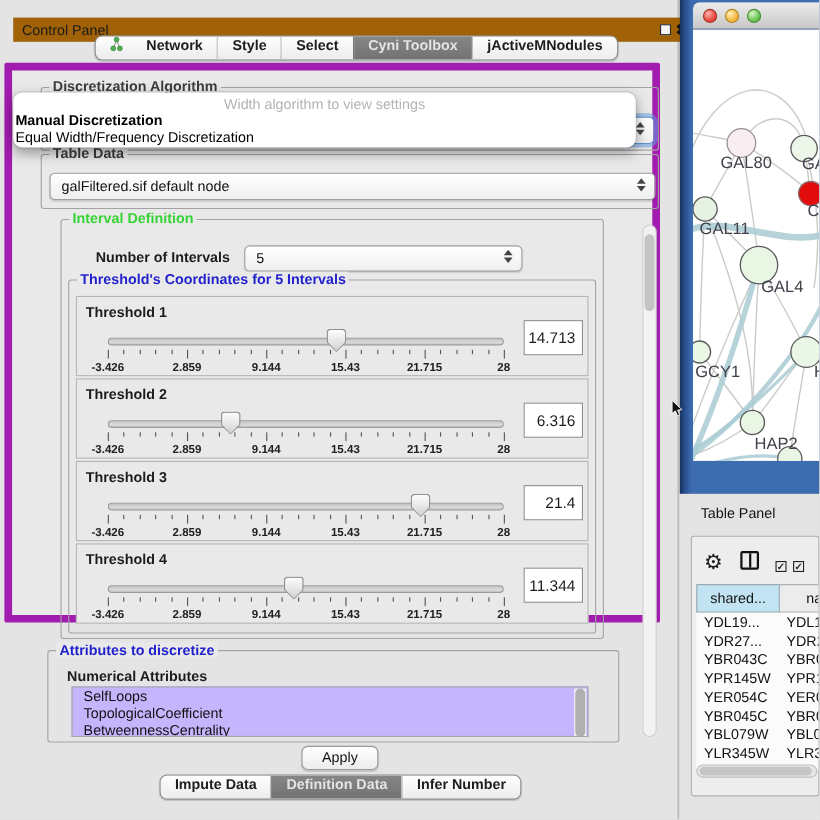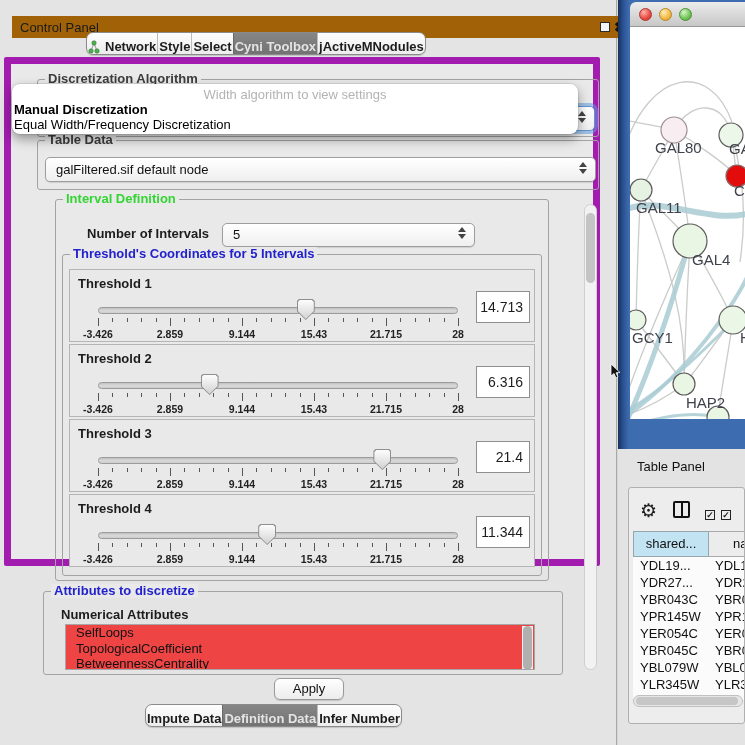--- a/index.html
+++ b/index.html
@@ -8,21 +8,21 @@
   .abs { position:absolute; }
 
   
   #left-window { position:absolute; left:0; top:0; width:617px; height:745px; background:#e4e4e4; border-right:1px solid #a8a8a8; }
   #titlebar { position:absolute; left:0; top:16px; width:100%; height:22px; background:#a16207;margin-left:12px; }
   #titlebar .title { position:absolute; left:8px; top:4px; color:#1a1a1a; }
   #float-btn { position:absolute; left:588px; top:6px; width:10px; height:10px; border:1.5px solid #2a2a2a; background:#f4f4f4; }
   #close-btn { position:absolute; left:602px; top:3px; font-weight:bold; font-size:14px; color:#111; cursor:default; }
 
   .segmented { position:absolute; display:flex; height:23px; border:1px solid #8a8a8a; border-radius:7px; overflow:hidden; background:linear-gradient(#fefefe,#ececec); box-shadow:0 1px 1px rgba(0,0,0,.15); }
-  .segment { display:flex; align-items:flex-end; gap:5px; padding:0 1px; font-weight:bold; color:#1c1c1c; border-left:1px solid #bdbdbd; white-space:nowrap; cursor:default; }
+  .segment { display:flex; align-items:flex-start; gap:21px; padding:0 13px; font-weight:bold; color:#1c1c1c; border-left:1px solid #bdbdbd; white-space:nowrap; cursor:default; }
   .segment:first-child { border-left:none; }
   .segment.selected { background:linear-gradient(#868686,#737373); color:#e4e4e4; border-left-color:#6a6a6a; }
   #tabs-top { left:86px; top:32px; }
   #tabs-bottom { left:145px; top:704px; }
 
   #main-panel { position:absolute; left:4px; top:57px; width:596px; height:509px; background:#e9e9e9; border:7px solid #a21caf; border-radius:2px; }
 
   .grp { position:absolute; border:1px solid #a3a3a3; border-radius:3px; }
   .grp-title { position:absolute; background:#e9e9e9; padding:0 3px; font-weight:bold; line-height:14px; white-space:nowrap; }
   .t-green { color:#35d435; }
@@ -45,21 +45,21 @@
   .thr-label { position:absolute; left:8px; top:6px; font-weight:bold; }
   .thr-track { position:absolute; left:28px; top:37px; width:360px; height:7px; border:1px solid #9b9b9b; border-radius:4px; background:linear-gradient(#c0c0c0,#dadada 55%,#cccccc); }
   .thr-thumb-o { position:absolute; top:29px; width:18px; height:21px; background:#8f8f8f; clip-path:polygon(12% 0,88% 0,100% 10%,100% 58%,50% 100%,0 58%,0 10%); }
   .thr-thumb-i { position:absolute; left:1px; top:1px; width:16px; height:19px; background:linear-gradient(#fdfdfd,#d2d2d2); clip-path:polygon(12% 0,88% 0,100% 10%,100% 58%,50% 100%,0 58%,0 10%); }
   .tick { position:absolute; top:48px; width:1px; background:#555; }
   .tick.minor { height:4px; }
   .tick.major { height:8px; }
   .tick-lab { position:absolute; top:58px; font-size:10.5px; font-weight:bold; color:#222; transform:translateX(-50%); white-space:nowrap; }
   .thr-value { position:absolute; left:406px; top:21px; width:54px; height:32px; background:#fff; border:1px solid #8f8f8f; font-size:14px; line-height:30px; text-align:right; padding-right:6px; }
 
-  #attr-list { position:absolute; background:#ef4444; border:1px solid #a6a6a6; overflow:hidden; }
+  #attr-list { position:absolute; background:#c4b5fd; border:1px solid #a6a6a6; overflow:hidden; }
   #attr-list .item { padding-left:10px; line-height:15.5px; color:#111; }
   #attr-scroll { position:absolute; right:1px; top:1px; width:11px; height:44px; background:#f0f0f0; }
   #attr-scroll .thumb { position:absolute; left:1px; top:0; width:9px; height:44px; background:#b0b0b0; border-radius:5px; }
 
   #panel-scroll { position:absolute; left:573px; top:140px; width:13px; height:466px; background:#f2f2f2; border:1px solid #cfcfcf; border-radius:7px; }
   #panel-scroll .thumb { position:absolute; left:1px; top:8px; width:9px; height:70px; background:#c4c4c4; border-radius:5px; }
 
   #apply-btn { position:absolute; left:263px; top:614px; width:70px; height:22px; border:1px solid #9a9a9a; border-radius:6px; background:linear-gradient(#ffffff,#ececec); text-align:center; line-height:20px; color:#111; box-shadow:0 1px 1px rgba(0,0,0,.15); }
 
   

